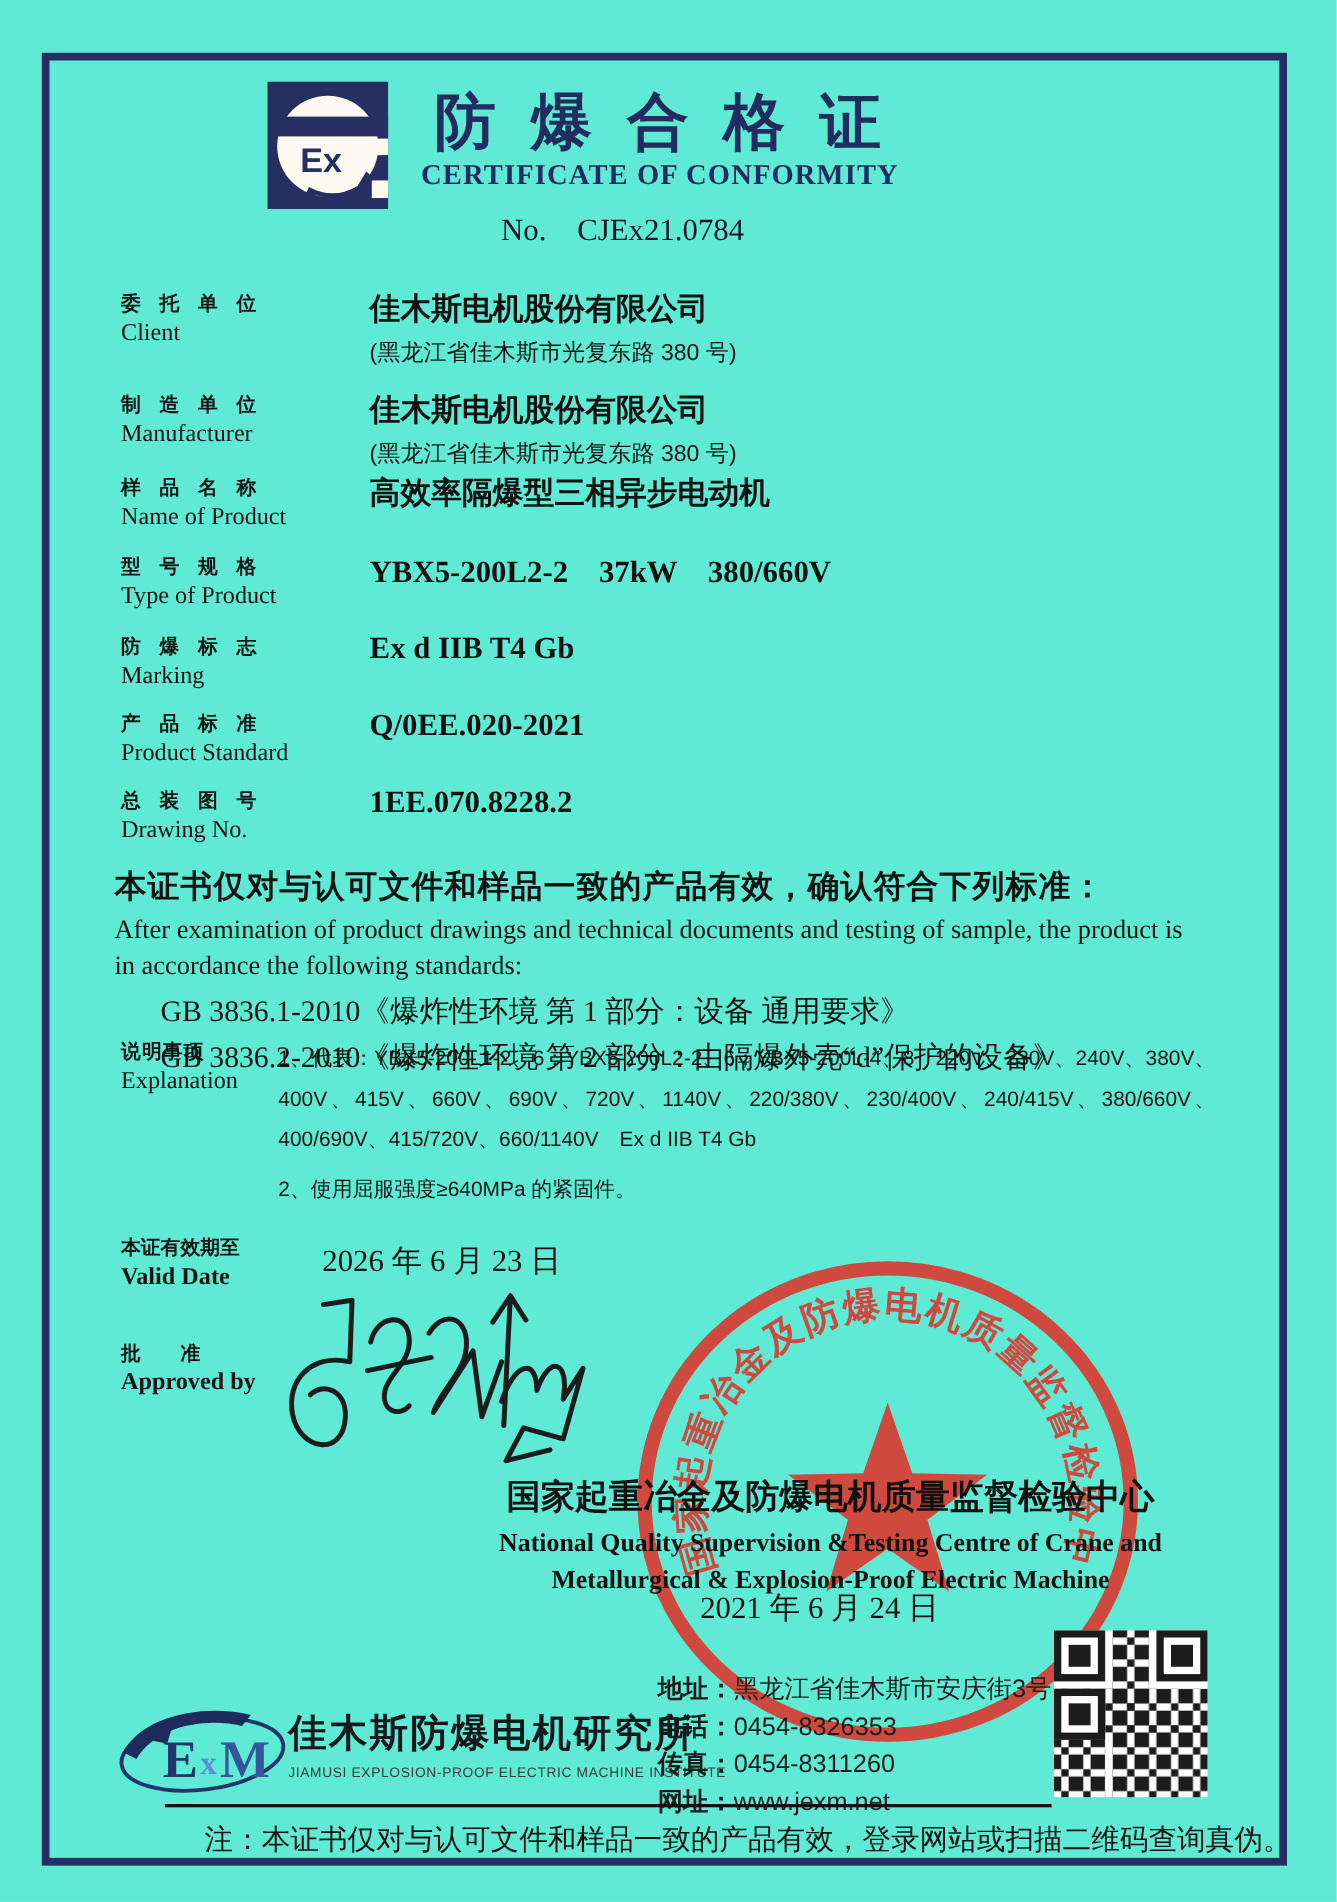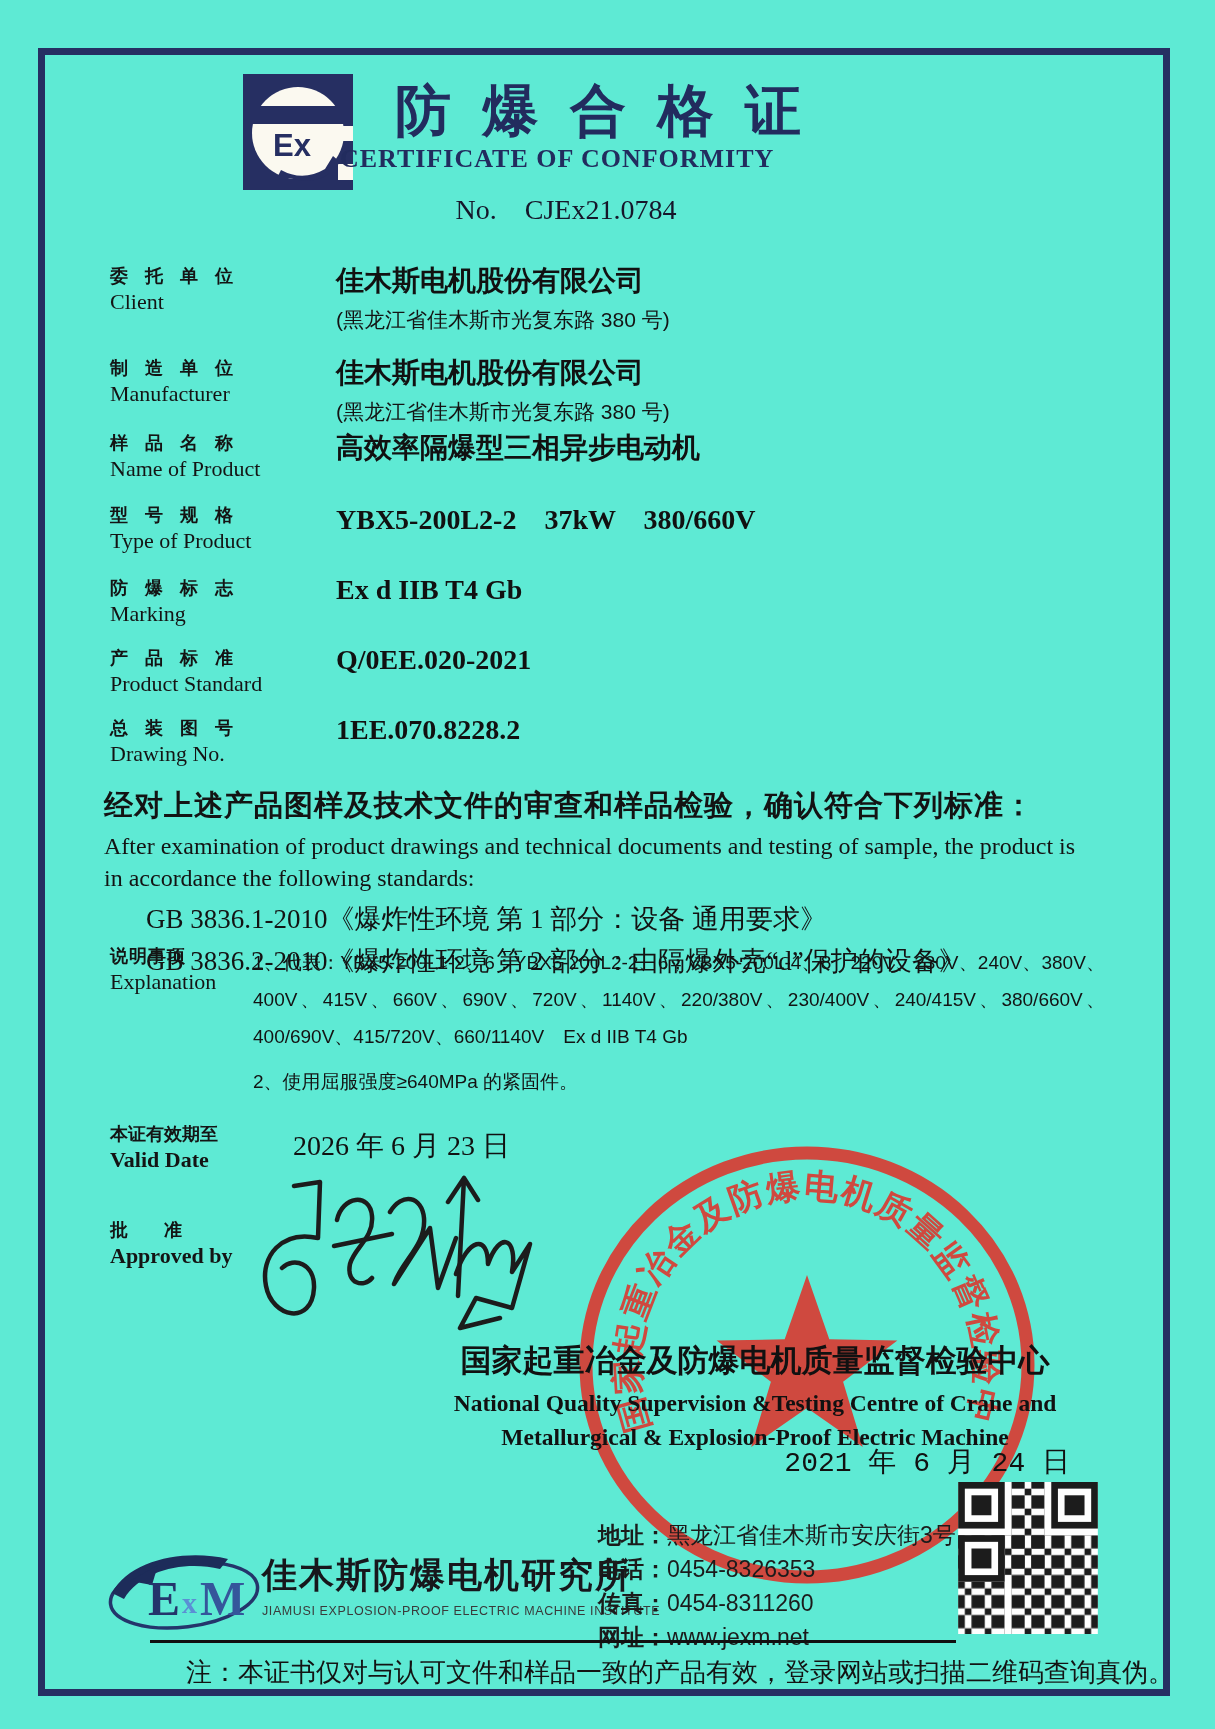--- a/index.html
+++ b/index.html
@@ -15,21 +15,21 @@
   .abs{position:absolute;}
   .cn{font-family:"Liberation Sans",sans-serif;}
   .frame{
     left:38px;top:48px;width:1118px;height:1634px;
     border:7px solid #262f62;
     background:transparent;
   }
   
   .title-cn{left:340px;top:74px;width:520px;text-align:center;
     font-size:56px;font-weight:bold;color:#222c5e;word-spacing:8px;letter-spacing:4px;white-space:nowrap;}
-  .title-en{left:340px;top:144px;width:520px;
+  .title-en{left:340px;top:144px;width:520px;text-align:center;
     font-family:"Liberation Serif",serif;font-size:26px;font-weight:bold;color:#222c5e;letter-spacing:1px;white-space:nowrap;}
   .cert-no{left:306px;top:194px;width:520px;text-align:center;
     font-family:"Liberation Serif",serif;font-size:28px;color:#16162a;white-space:nowrap;}
   .cert-no .num{margin-left:28px;}
   
   .lab-cn{font-size:18px;font-weight:bold;letter-spacing:6px;color:#141414;white-space:nowrap;}
   .lab-en{font-family:"Liberation Serif",serif;font-size:22px;color:#141414;margin-top:1px;white-space:nowrap;}
   .val{font-family:"Liberation Serif",serif;font-size:28px;font-weight:bold;color:#111;white-space:pre;}
   .val2{font-size:21px;color:#141414;margin-top:6px;white-space:pre;}
   .lab-col{left:110px;width:260px;}
@@ -41,22 +41,22 @@
   .std-line{font-family:"Liberation Serif",serif;font-size:27px;font-weight:500;line-height:42px;padding-left:42px;color:#131313;}
   
   .exp-items{left:253px;top:944px;width:852px;font-size:19px;line-height:37px;text-align:justify;color:#131313;}
   .exp-items p{margin:0 0 8px 0;}
   
   .valid-val{left:293px;top:1127px;font-family:"Liberation Serif",serif;font-size:28px;color:#111;white-space:nowrap;}
   
   .issuer{left:405px;top:1340px;width:700px;text-align:center;}
   .issuer-cn{font-size:31px;font-weight:bold;color:#111;white-space:nowrap;}
   .issuer-en{font-family:"Liberation Serif",serif;font-size:23.5px;font-weight:bold;line-height:30px;color:#111;margin-top:4px;}
-  .issue-date{left:420px;top:1443px;width:650px;text-align:right;
-    font-family:Liberation Mono, monospace;font-size:28px;color:#111;white-space:nowrap;}
+  .issue-date{left:420px;top:1443px;width:650px;text-align:center;
+    font-family:Liberation Serif, serif;font-size:28px;color:#111;white-space:nowrap;}
   
   .inst-cn{font-size:35px;font-weight:bold;color:#17171c;letter-spacing:2px;white-space:nowrap;}
   .inst-en{font-size:12.5px;color:#3a3a3a;letter-spacing:0.6px;margin-top:5px;white-space:nowrap;}
   .contact-row{font-size:23px;line-height:34px;color:#1b1b1b;white-space:nowrap;}
   .contact-row .c-lab{font-weight:bold;}
   .hr-line{left:150px;top:1640px;width:806px;height:3px;background:#111;}
   .note{left:186px;top:1655px;width:950px;font-size:26px;font-weight:normal;color:#131313;white-space:nowrap;}
 </style>
 </head>
 <body>
@@ -135,21 +135,21 @@
 
   <div class="abs lab-col" style="top:716px;">
     <div class="lab-cn">总 装 图 号</div>
     <div class="lab-en">Drawing No.</div>
   </div>
   <div class="abs val-col" style="top:714px;">
     <div class="val">1EE.070.8228.2</div>
   </div>
 
   <div class="abs st" style="top:786px;">
-    <div class="st-cn">经对上述产品图样及技术文件的审查和样品检验，确认符合下列标准：</div>
+    <div class="st-cn">本证书仅对与认可文件和样品一致的产品有效，确认符合下列标准：</div>
     <div class="st-en">After examination of product drawings and technical documents and testing of sample, the product is in accordance the following standards:</div>
     <div style="margin-top:4px;">
       <div class="std-line">GB 3836.1-2010《爆炸性环境 第 1 部分：设备 通用要求》</div>
       <div class="std-line">GB 3836.2-2010《爆炸性环境 第 2 部分：由隔爆外壳“d”保护的设备》</div>
     </div>
   </div>
 
   <div class="abs lab-col" style="top:944px;">
     <div class="lab-cn" style="letter-spacing:1px;">说明事项</div>
     <div class="lab-en">Explanation</div>

